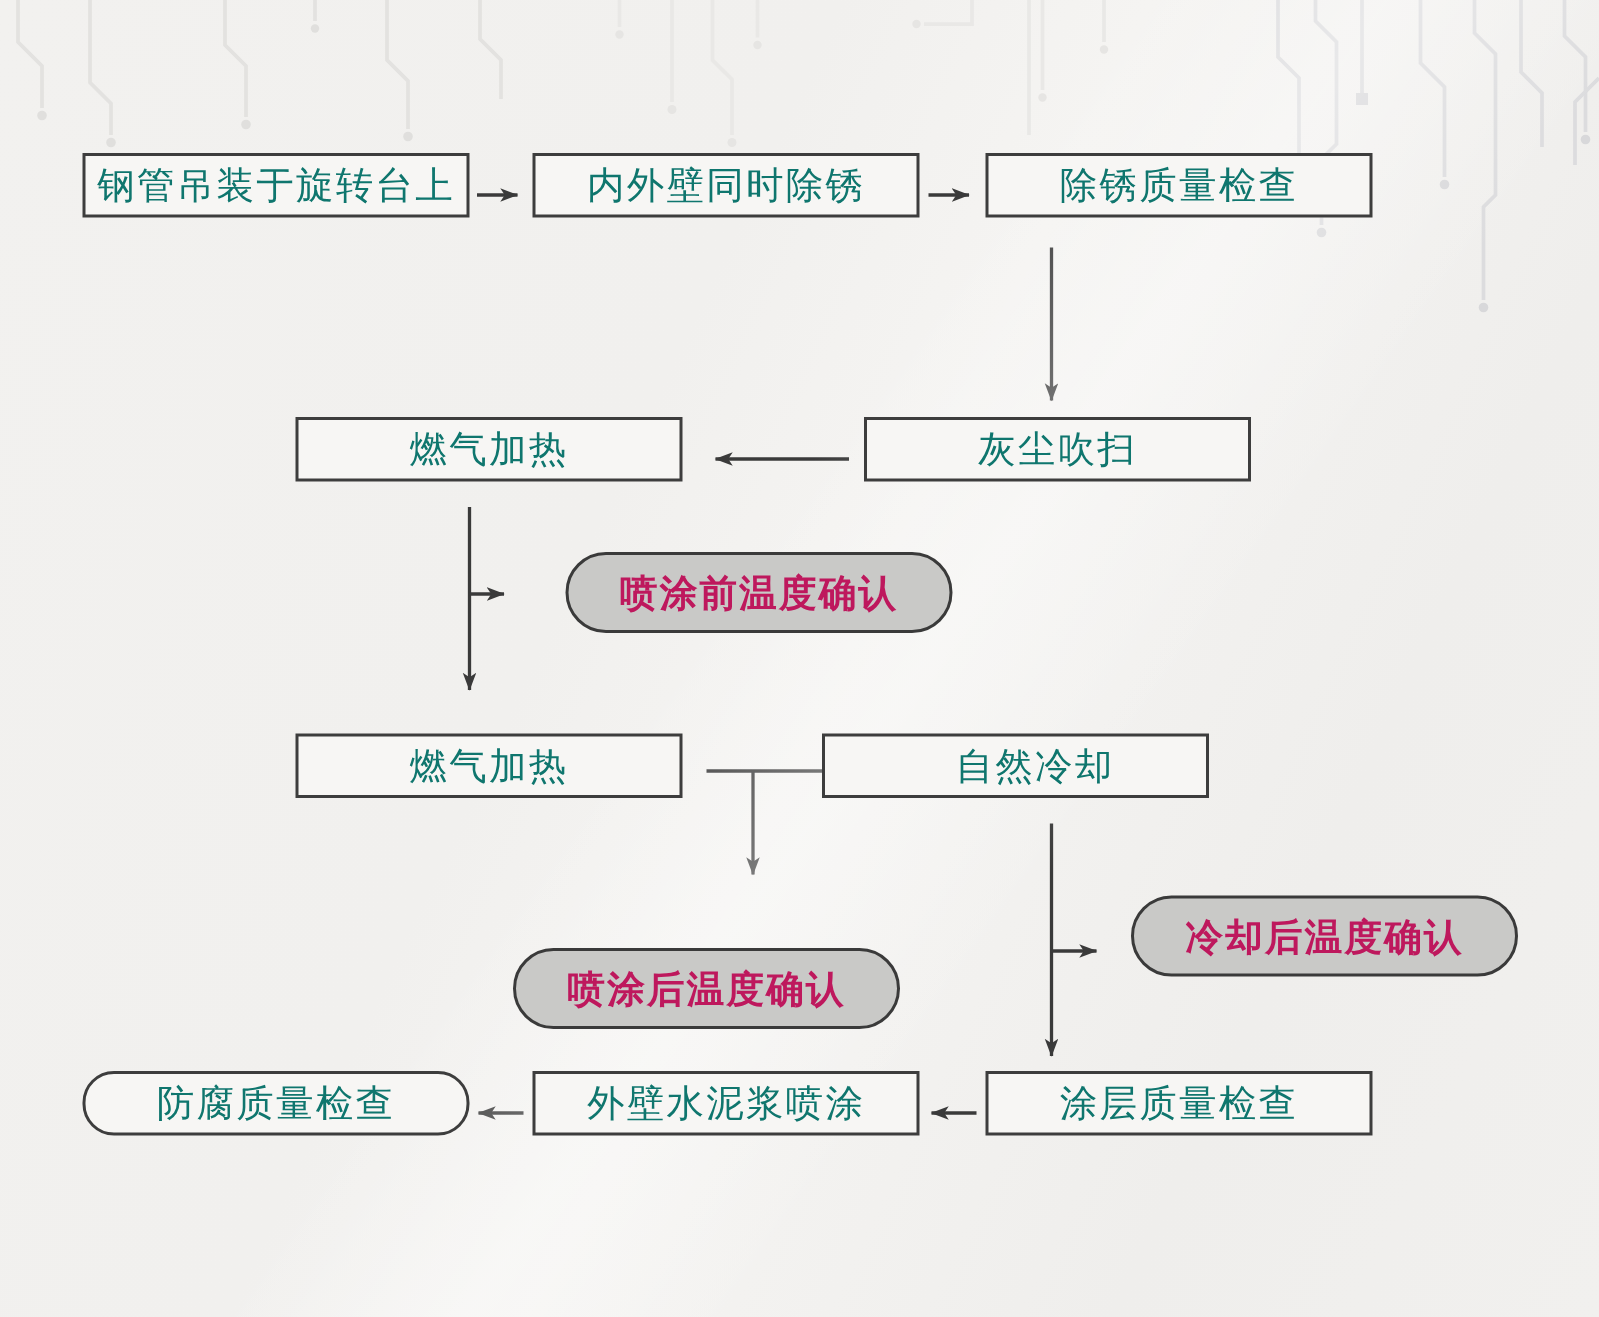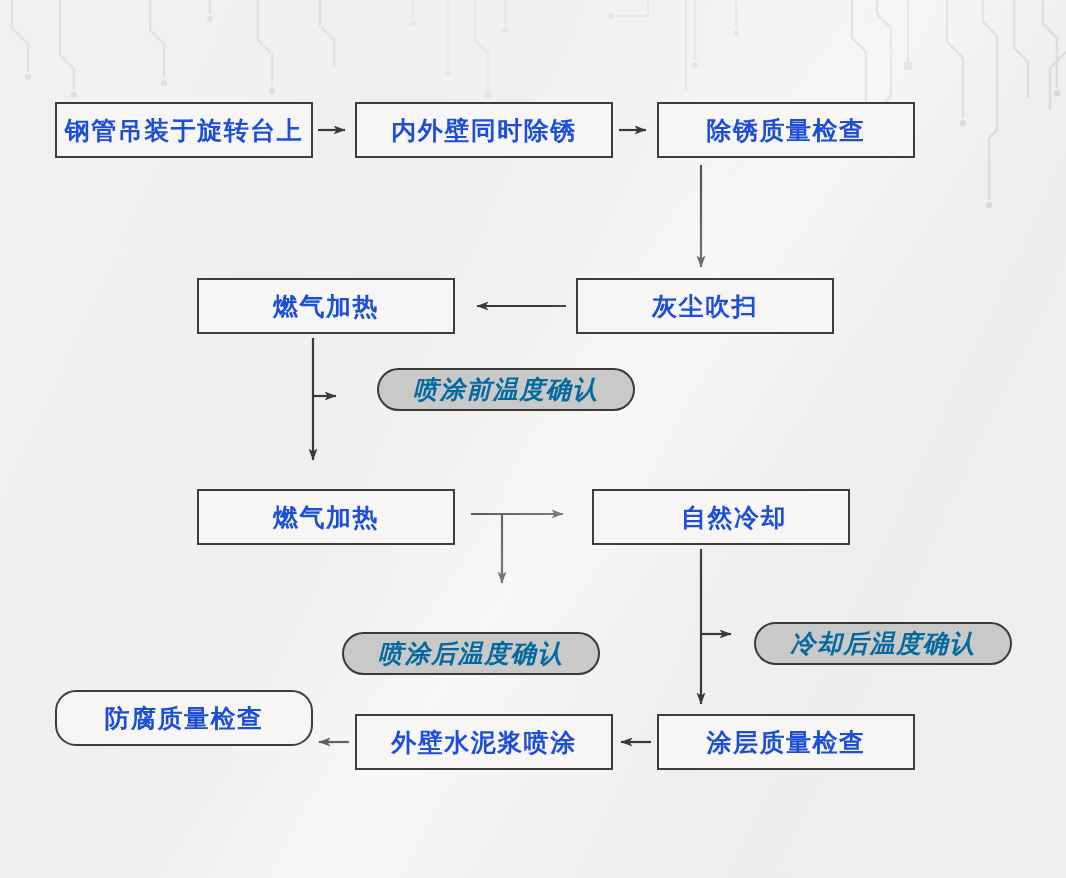--- a/index.html
+++ b/index.html
@@ -7,46 +7,45 @@
     position:relative;width:1066px;height:878px;overflow:hidden;
     background:linear-gradient(115deg,#f2f1ef 0%,#f1f0ee 38%,#f5f4f2 52%,#efeeec 78%,#f1f0ee 100%);
     font-family:"Liberation Sans","DejaVu Sans",sans-serif;
   }
   .stage::after{ 
     content:"";position:absolute;inset:0;pointer-events:none;
     background:linear-gradient(125deg,rgba(255,255,255,0) 45%,rgba(255,255,255,.35) 55%,rgba(255,255,255,0) 66%);
   }
   svg.layer{position:absolute;left:0;top:0;pointer-events:none;}
   .node{
-    position:absolute;box-sizing:border-box;width:258px;height:56px;
+    position:absolute;box-sizing:border-box;width:258px;height:43px;
     border:2px solid #3d3d3d;background:#f7f6f4;
     display:flex;align-items:center;justify-content:center;
-    font-size:25px;letter-spacing:1.5px;color:#1d4ed8;font-weight:700;
+    font-size:25px;letter-spacing:1.5px;color:#0f766e;font-weight:400;
     white-space:nowrap;z-index:2;
   }
   .pill{
-    height:43px;border-radius:28px;background:#c9c9c7;font-weight:700;color:#0369a1;
+    height:54px;border-radius:28px;background:#c9c9c7;font-weight:700;color:#be185d;
     border:2px solid #3a3a3a;
-    font-style:italic;
   }
   
   .n-hoist            {left:55px;  top:102px;}
   .n-derust           {left:355px; top:102px;}
   .n-derust-inspect   {left:657px; top:102px;}
   .n-gas-heating      {left:197px; top:278px;}
   .n-dust-blowing     {left:576px; top:278px;}
   .n-powder-coating   {left:197px; top:489px;}
-  .n-natural-cooling  {left:592px; top:489px;padding-left:26px;}
-  .n-anticorrosion    {left:55px;  top:690px;border-radius:21px;}
+  .n-natural-cooling  {left:548px; top:489px;padding-left:26px;}
+  .n-anticorrosion    {left:55px;  top:714px;border-radius:21px;}
   .n-cement-spray     {left:355px; top:714px;}
   .n-coating-inspect  {left:657px; top:714px;}
   
   .n-pre-spray-temp   {left:377px; top:368px;}
   .n-post-spray-temp  {left:342px; top:632px;}
-  .n-post-cool-temp   {left:754px; top:597px;margin-top:25px;}
+  .n-post-cool-temp   {left:754px; top:597px;}
 </style>
 </head>
 <body>
 
 <div class="stage">
 
   <svg class="layer" width="1066" height="878" viewBox="0 0 1066 878">
     <g stroke="#e3e2e0" stroke-width="2.5" fill="none">
       <path d="M12,0 V28 L28,44 V72"></path>
         <circle cx="28" cy="77" r="3.2" fill="#e0dfdd" stroke="none"></circle>

